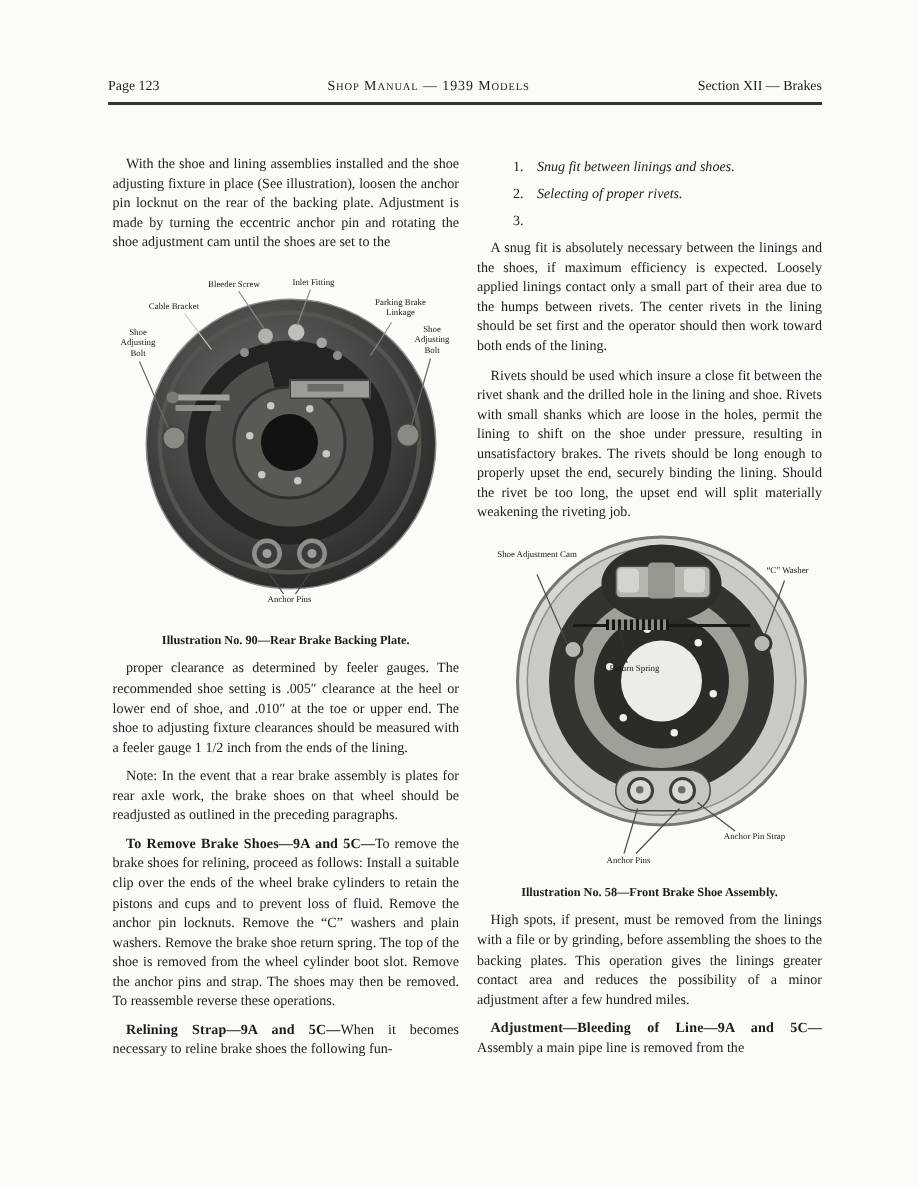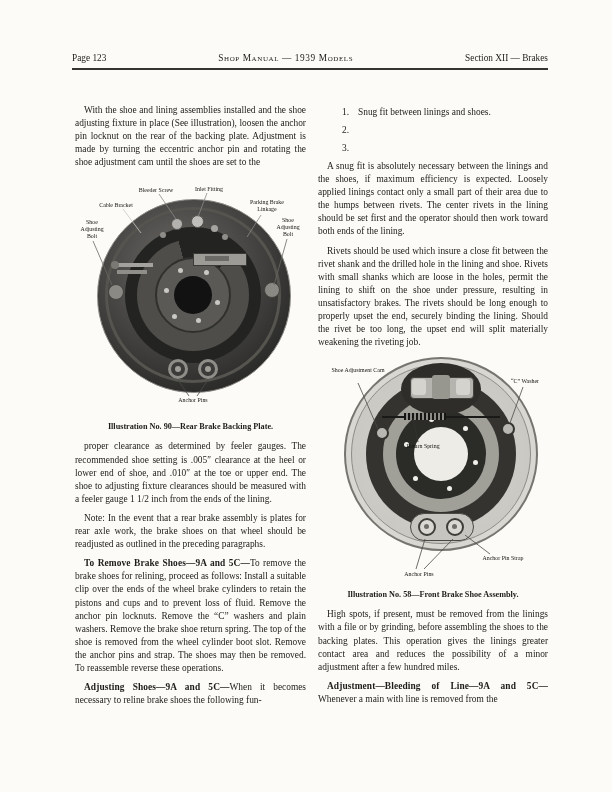--- a/index.html
+++ b/index.html
@@ -19,21 +19,21 @@
   .col{position:absolute;top:84px;width:231px;margin-top:20px;}
   .col-left{left:75px;}
   .col-right{left:318px;width:230px;}
   p.body{
     font-size:9.4px;line-height:13.1px;text-align:justify;
     margin:0 0 6px 0;text-indent:9px;
   }
   p.body b{letter-spacing:.1px;}
   .list-item{display:flex;font-size:9.4px;line-height:13px;margin:2px 0 5px 0;}
   .list-item .num{width:16px;margin-left:24px;}
-  .list-item .li-text{flex:1;}
+  .list-item .li-text{flex:1;font-style:italic;}
   
   .figure{position:relative;width:230px;}
   .fig90{height:244px;margin:2px 0 0 0;}
   .fig91{height:232px;margin:6px 0 0 0;}
   .fig-caption{font-size:8.2px;font-weight:bold;text-align:center;margin:3px 0 9px 0;}
   .fig-label{
     position:absolute;font-size:5.9px;line-height:6.8px;text-align:center;
     color:#171713;font-family:"Liberation Serif","DejaVu Serif",serif;
   }
   .abs{position:absolute;}
@@ -149,32 +149,33 @@
       <div class="fig-label" style="left:168px;top:24px;width:48px;">Parking Brake Linkage</div>
       <div class="fig-label" style="left:0px;top:44px;width:34px;">Shoe Adjusting Bolt</div>
       <div class="fig-label" style="left:196px;top:42px;width:34px;">Shoe Adjusting Bolt</div>
       <div class="fig-label" style="left:92px;top:222px;width:52px;">Anchor Pins</div>
     </div>
     <div class="fig-caption">Illustration No. 90—Rear Brake Backing Plate.</div>
 
     <p class="body">proper clearance as determined by feeler gauges. The recommended shoe setting is .005″ clearance at the heel or lower end of shoe, and .010″ at the toe or upper end. The shoe to adjusting fixture clearances should be measured with a feeler gauge 1 1/2 inch from the ends of the lining.</p>
     <p class="body">Note: In the event that a rear brake assembly is plates for rear axle work, the brake shoes on that wheel should be readjusted as outlined in the preceding paragraphs.</p>
     <p class="body"><b>To Remove Brake Shoes—9A and 5C—</b><span>To remove the brake shoes for relining, proceed as follows: Install a suitable clip over the ends of the wheel brake cylinders to retain the pistons and cups and to prevent loss of fluid.  Remove the anchor pin locknuts.  Remove the “C” washers and plain washers. Remove the brake shoe return spring. The top of the shoe is removed from the wheel cylinder boot slot. Remove the anchor pins and strap. The shoes may then be removed.  To reassemble reverse these operations.</span></p>
-    <p class="body"><b>Adjusting Shoes—9A and 5C—</b><span>When it becomes necessary to reline brake shoes the following fun-</span></p>
+    <p class="body"><b>Relining Strap—9A and 5C—</b><span>When it becomes necessary to reline brake shoes the following fun-</span></p>
   </div>
 
   <div class="col col-right">
 
 
     <div class="list-item">
       <span class="num">1.</span>
       <span class="li-text">Snug fit between linings and shoes.</span>
     </div>
     <div class="list-item">
       <span class="num">2.</span>
+      <span class="li-text">Selecting of proper rivets.</span>
     </div>
     <div class="list-item">
       <span class="num">3.</span>
     </div>
 
     <p class="body" style="margin-top:4px;">A snug fit is absolutely necessary between the linings and the shoes, if maximum efficiency is expected. Loosely applied linings contact only a small part of their area due to the humps between rivets. The center rivets in the lining should be set first and the operator should then work toward both ends of the lining.</p>
     <p class="body">Rivets should be used which insure a close fit between the rivet shank and the drilled hole in the lining and shoe.  Rivets with small shanks which are loose in the holes, permit the lining to shift on the shoe under pressure, resulting in unsatisfactory brakes.  The rivets should be long enough to properly upset the end, securely binding the lining. Should the rivet be too long, the upset end will split materially weakening the riveting job.</p>
 
     <div class="figure fig91">
       <div class="circ f91-outer"></div>
@@ -213,16 +214,16 @@
       </svg>
       <div class="fig-label" style="left:8px;top:12px;width:64px;">Shoe Adjustment Cam</div>
       <div class="fig-label" style="left:184px;top:23px;width:46px;">“C” Washer</div>
       <div class="fig-label" style="left:76px;top:88px;width:58px;">Return Spring</div>
       <div class="fig-label" style="left:150px;top:200px;width:70px;">Anchor Pin Strap</div>
       <div class="fig-label" style="left:74px;top:216px;width:54px;">Anchor Pins</div>
     </div>
     <div class="fig-caption">Illustration No. 58—Front Brake Shoe Assembly.</div>
 
     <p class="body">High spots, if present, must be removed from the linings with a file or by grinding, before assembling the shoes to the backing plates. This operation gives the linings greater contact area and reduces the possibility of a minor adjustment after a few hundred miles.</p>
-    <p class="body"><b>Adjustment—Bleeding of Line—9A and 5C—</b><span>Whenever a main with line is removed from the</span></p>
+    <p class="body"><b>Adjustment—Bleeding of Line—9A and 5C—</b><span>Assembly a main pipe line is removed from the</span></p>
   </div>
 
 </div>
 
 </body></html>

